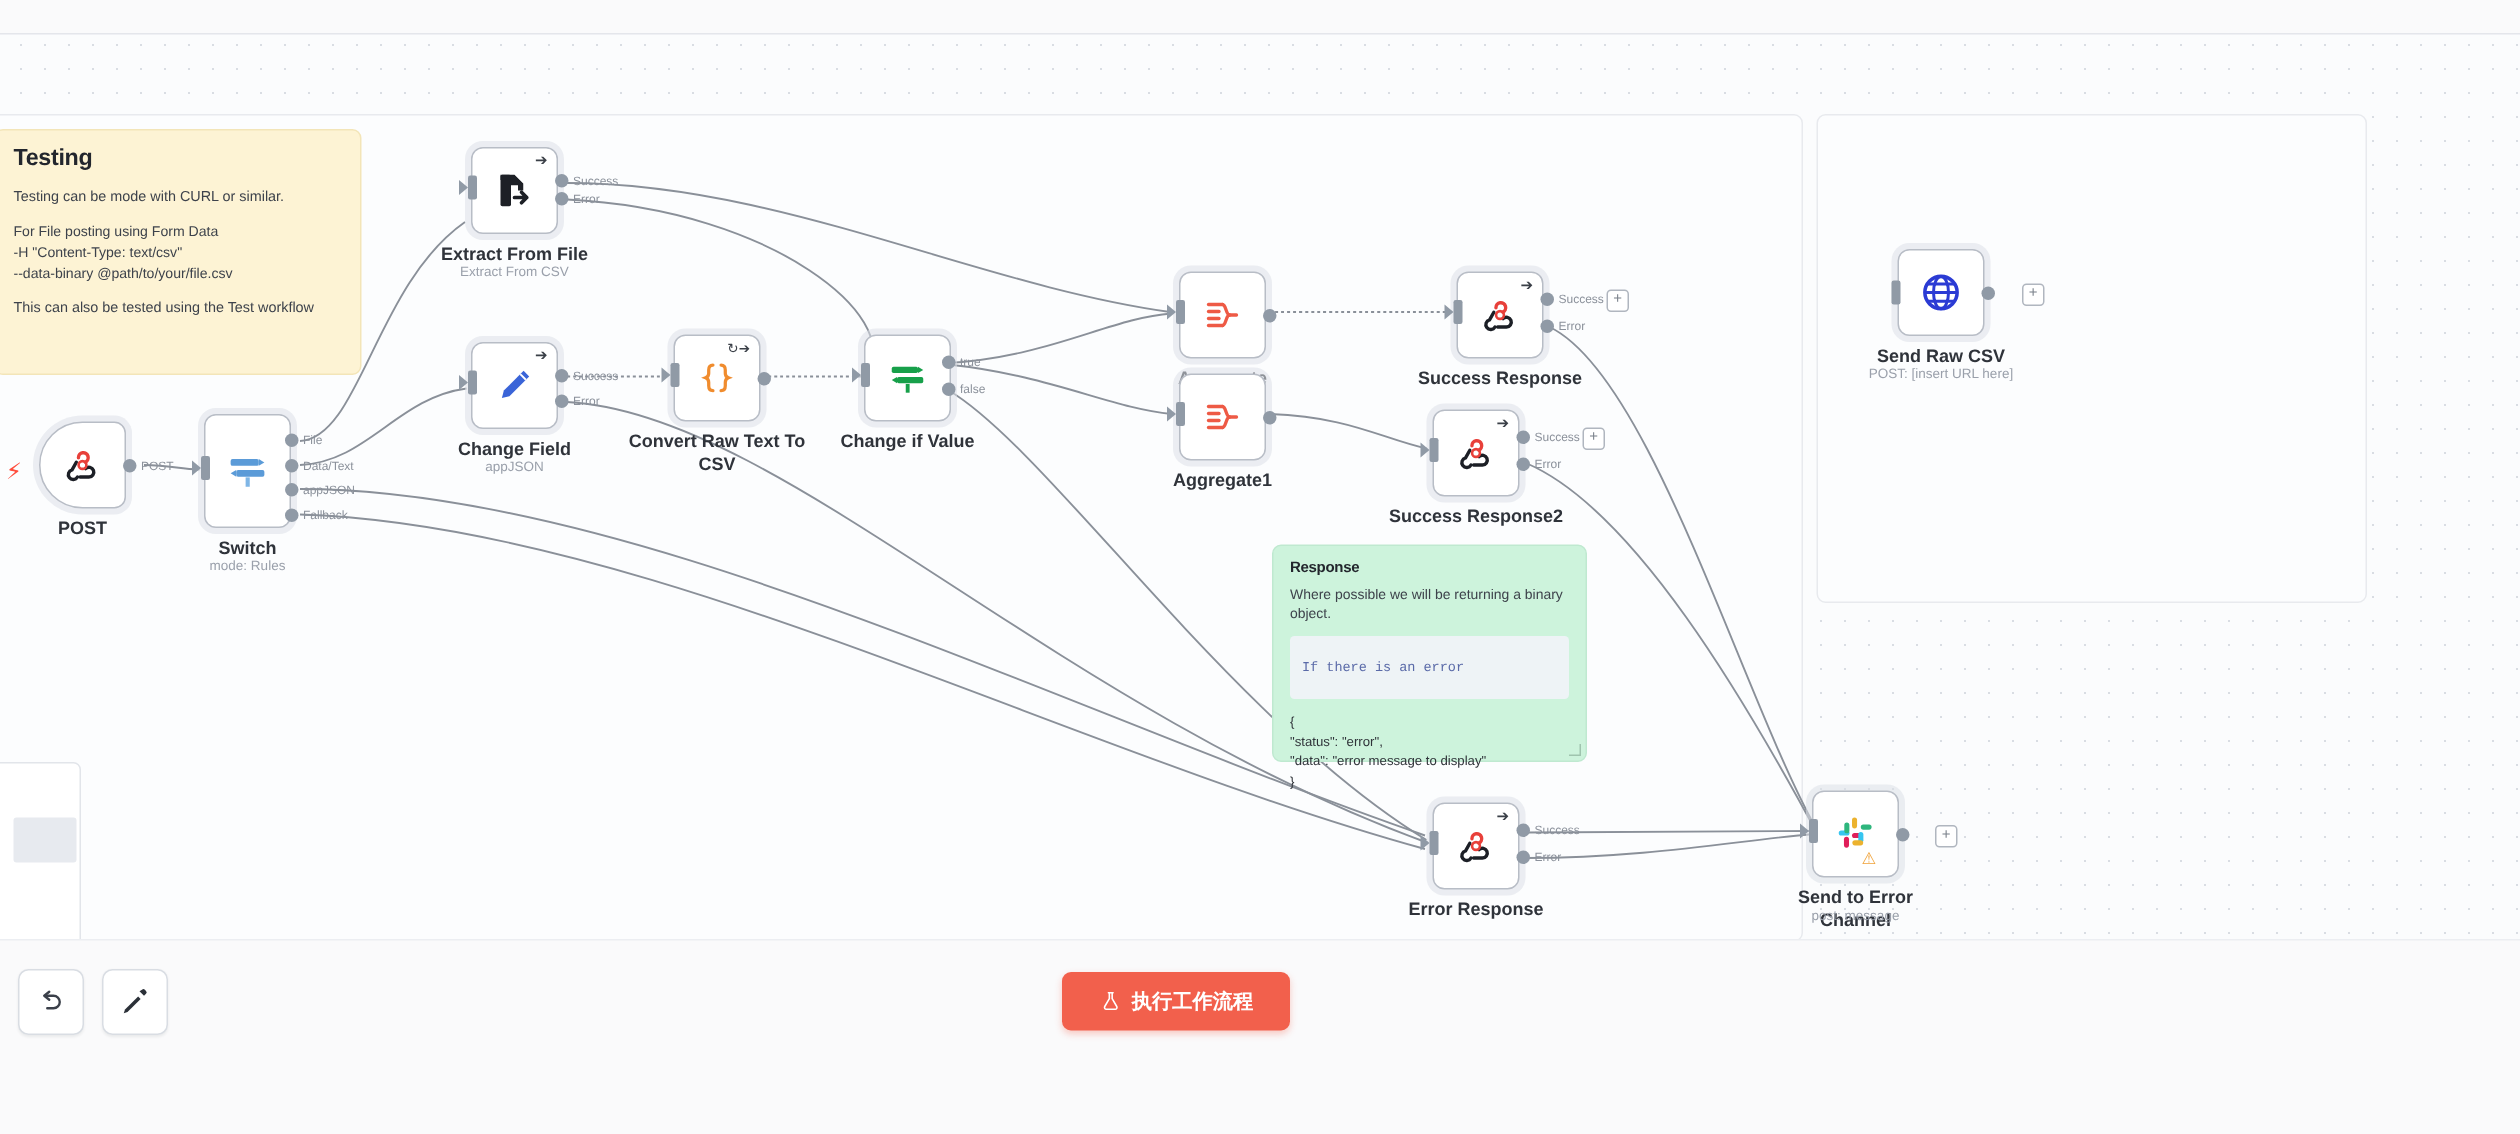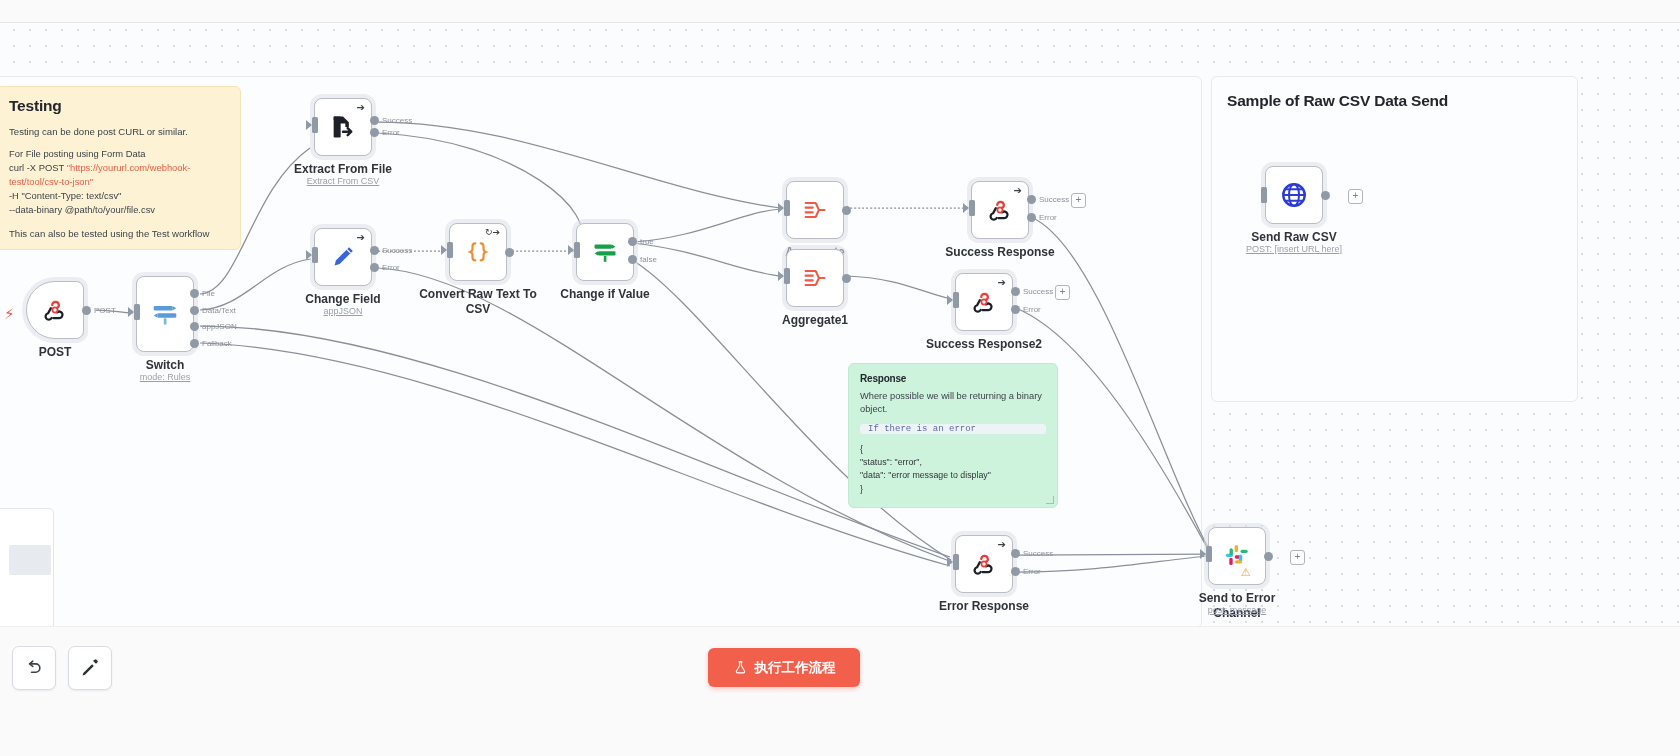--- a/index.html
+++ b/index.html
@@ -55,21 +55,21 @@
   }
   #note-sample p{font-size:9.6px;color:#4a4f59;}
 
   #note-response{
     left:848px;top:363px;width:210px;height:145px;
     background:#cdf3dc;border:1px solid #bfe9d0;padding:9px 11px;
   }
   #note-response h3{font-size:10px;margin-bottom:6px;}
   #note-response p{font-size:9.3px;margin-bottom:7px;}
   #note-response .codebox{
-    background:#eef3f6;border-radius:3px;padding:0 8px;margin-bottom:9px;
+    background:#eef3f6;border-radius:3px;padding:16px 8px;margin-bottom:9px;
     font-family:"Liberation Mono","DejaVu Sans Mono",monospace;
     font-size:9px;color:#5a6aa8;
   }
   #note-response .jsonl{
     display:block;font-size:8.8px;line-height:1.5;color:#2f3339;
   }
   .sticky-resize{
     position:absolute;right:3px;bottom:3px;width:7px;height:7px;
     border-right:1.5px solid #9fc4ae;border-bottom:1.5px solid #9fc4ae;
   }
@@ -85,21 +85,21 @@
   .nbox.tall{height:76px;}
   .nbox.trigger{
     border-radius:30px 8px 8px 30px;
   }
   .nlabel{
     position:absolute;left:-34px;top:64px;width:126px;text-align:center;
     font-size:12px;font-weight:600;color:#2f333a;line-height:1.25;
   }
   .nsub{
     position:absolute;left:-34px;width:126px;text-align:center;
-    font-size:9px;color:#9aa0ab;text-decoration:underline;
+    font-size:9px;color:#9aa0ab;
   }
   .node.tallnode .nlabel{top:82px;}
   .pin-arrow{
     position:absolute;right:6px;top:4px;font-size:10px;color:#3b4048;line-height:1;
   }
   .bolt{position:absolute;left:-22px;top:24px;color:#ff4d3d;font-size:15px;}
 
   
   .dot{
     position:absolute;width:9px;height:9px;border-radius:50%;
@@ -200,30 +200,28 @@
       <path d="M1018,309 C1090,340 1165,470 1210,553"></path>
 
       <path d="M1017,555 C1100,555 1160,554 1209,554"></path>
 
       <path d="M1017,572 C1100,572 1160,560 1209,556"></path>
     </g>
   </svg>
 
   <div class="sticky" id="note-testing">
     <h3>Testing</h3>
-    <p>Testing can be done post CURL or similar.</p>
+    <p>Testing can be mode with CURL or similar.</p>
     <span class="ln">For File posting using Form Data</span>
-    <span class="ln"><span>curl -X POST </span><span class="url">"https://yoururl.com/webhook-test/tool/csv-to-json"</span></span>
     <span class="ln">-H "Content-Type: text/csv"</span>
     <span class="ln">--data-binary @path/to/your/file.csv</span>
     <p style="margin-top:10px">This can also be tested using the Test workflow</p>
   </div>
 
   <div class="sticky" id="note-sample">
-    <h3>Sample of Raw CSV Data Send</h3>
   </div>
 
   <div class="sticky" id="note-response">
     <h3>Response</h3>
     <p>Where possible we will be returning a binary object.</p>
     <div class="codebox">If there is an error</div>
     <span class="jsonl">{</span>
     <span class="jsonl">"status": "error",</span>
     <span class="jsonl">"data": "error message to display"</span>
     <span class="jsonl">}</span>

